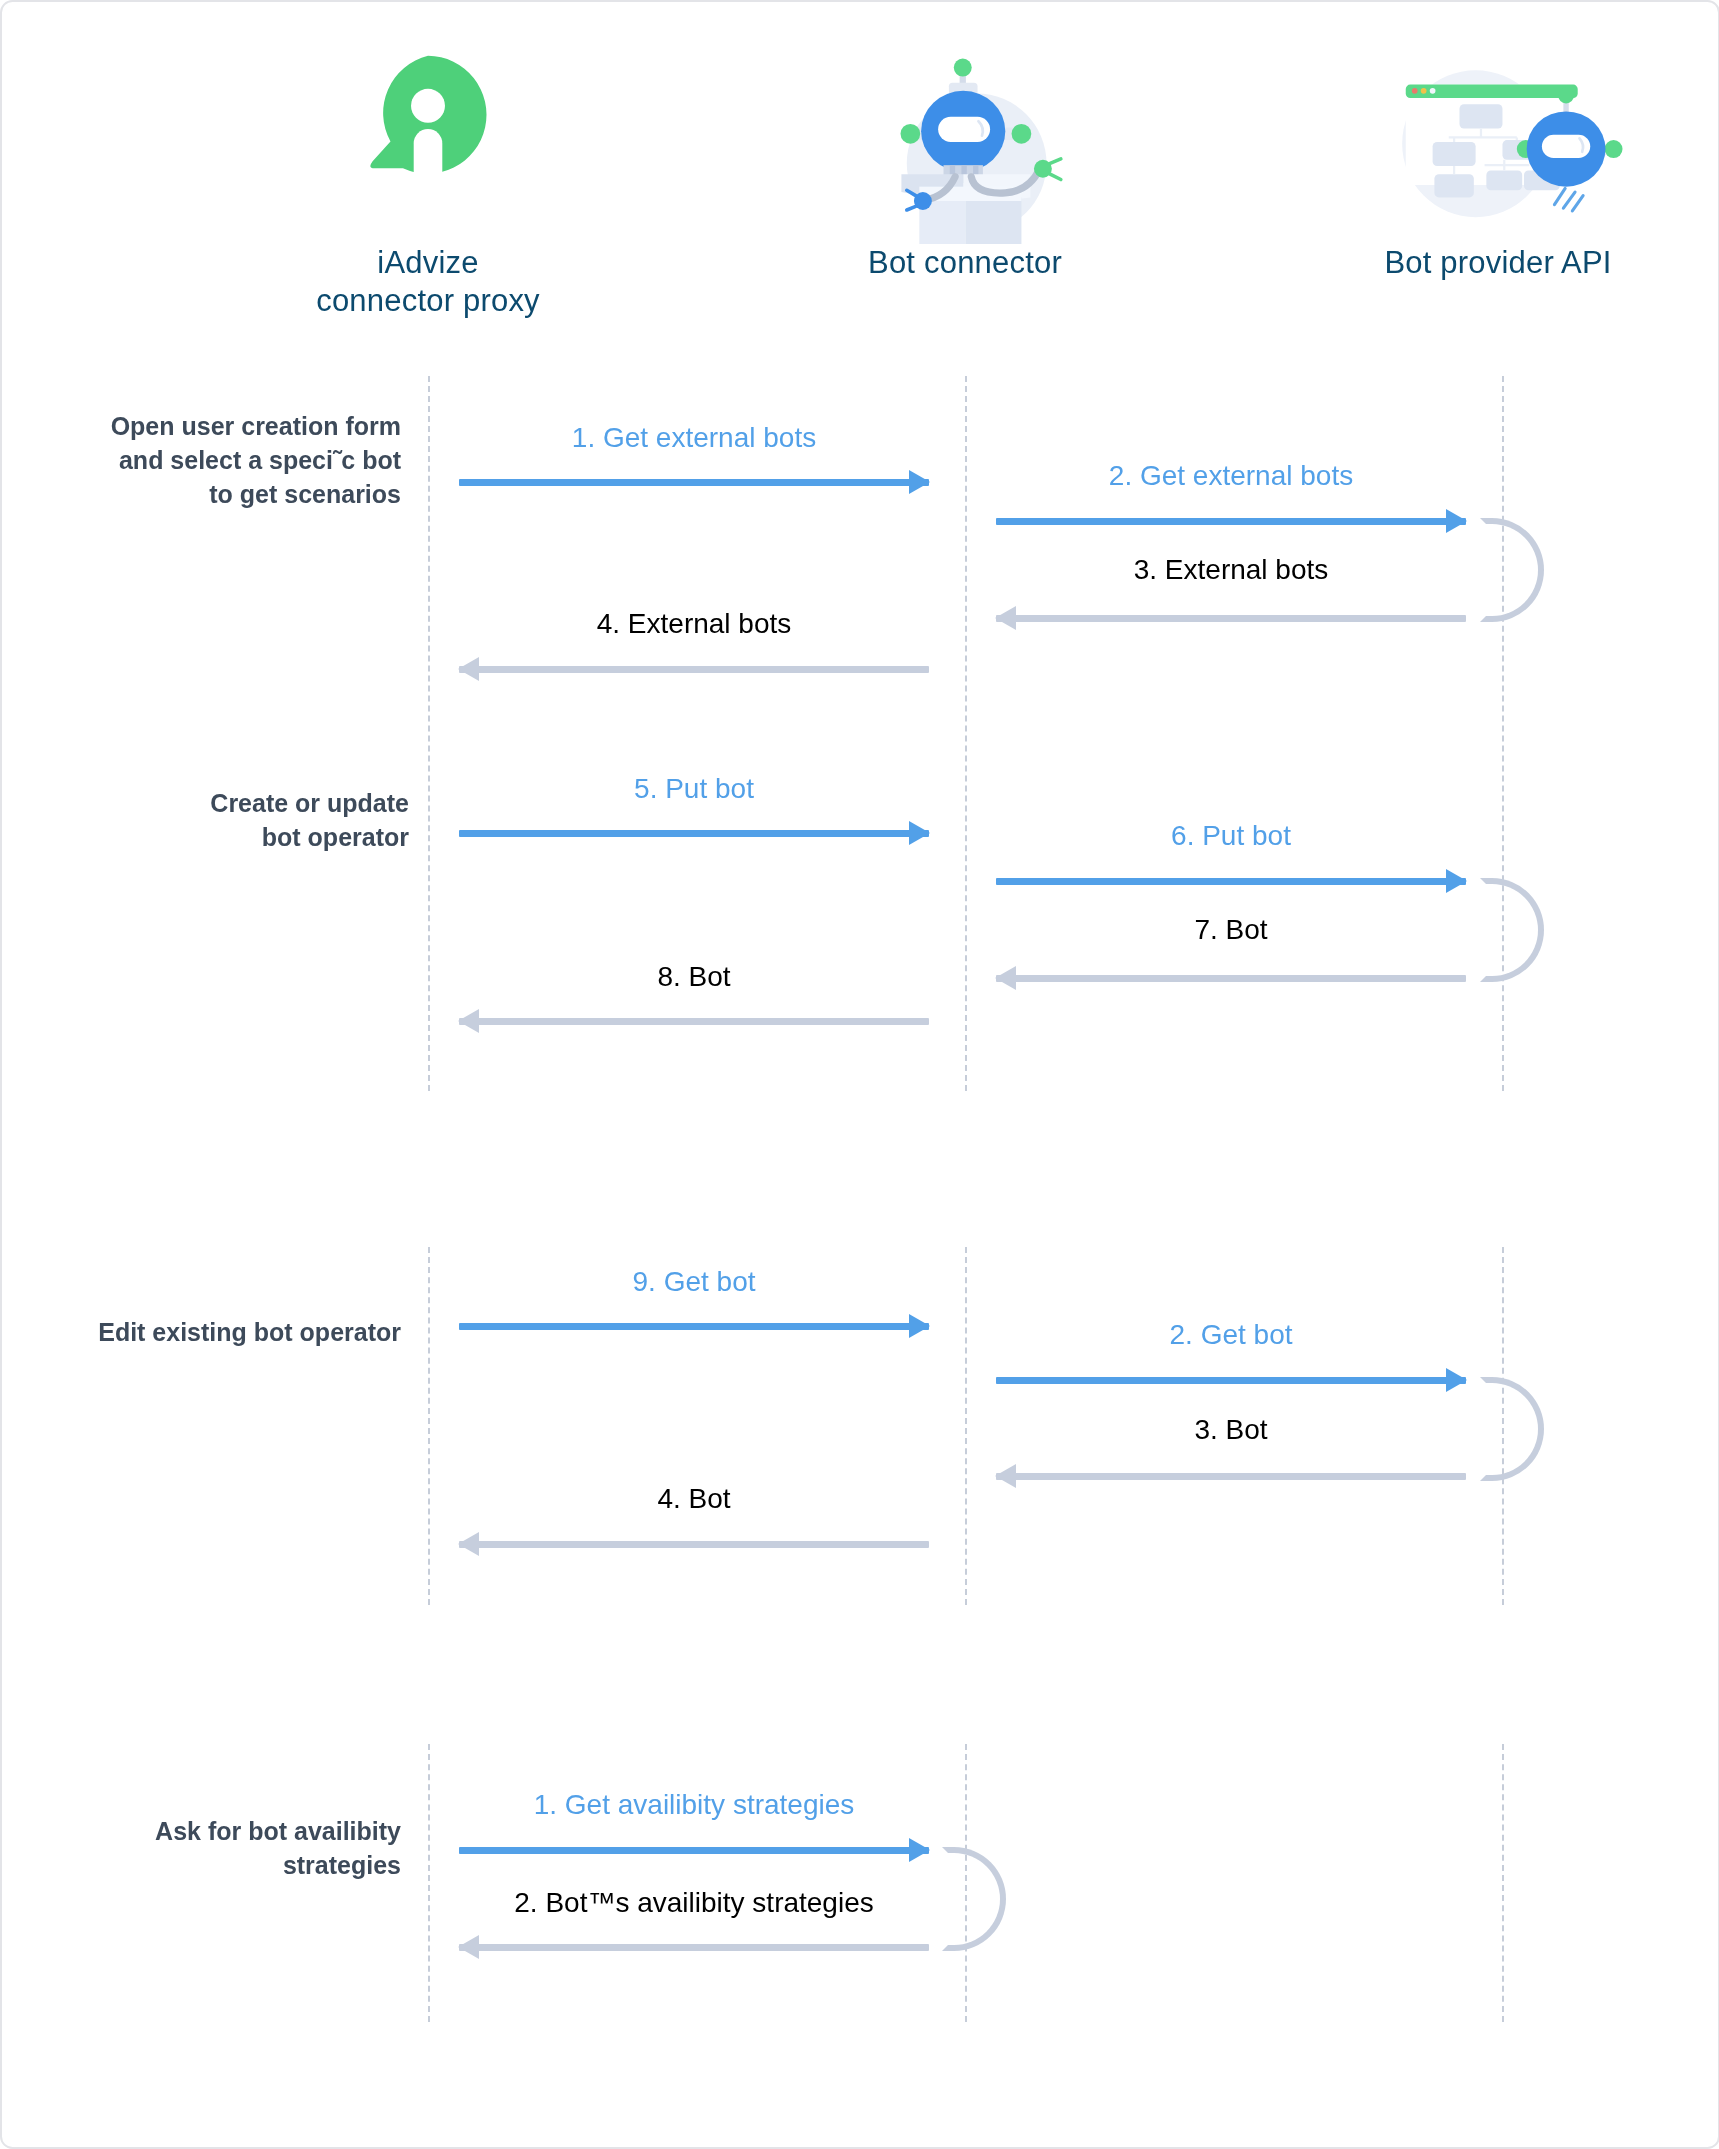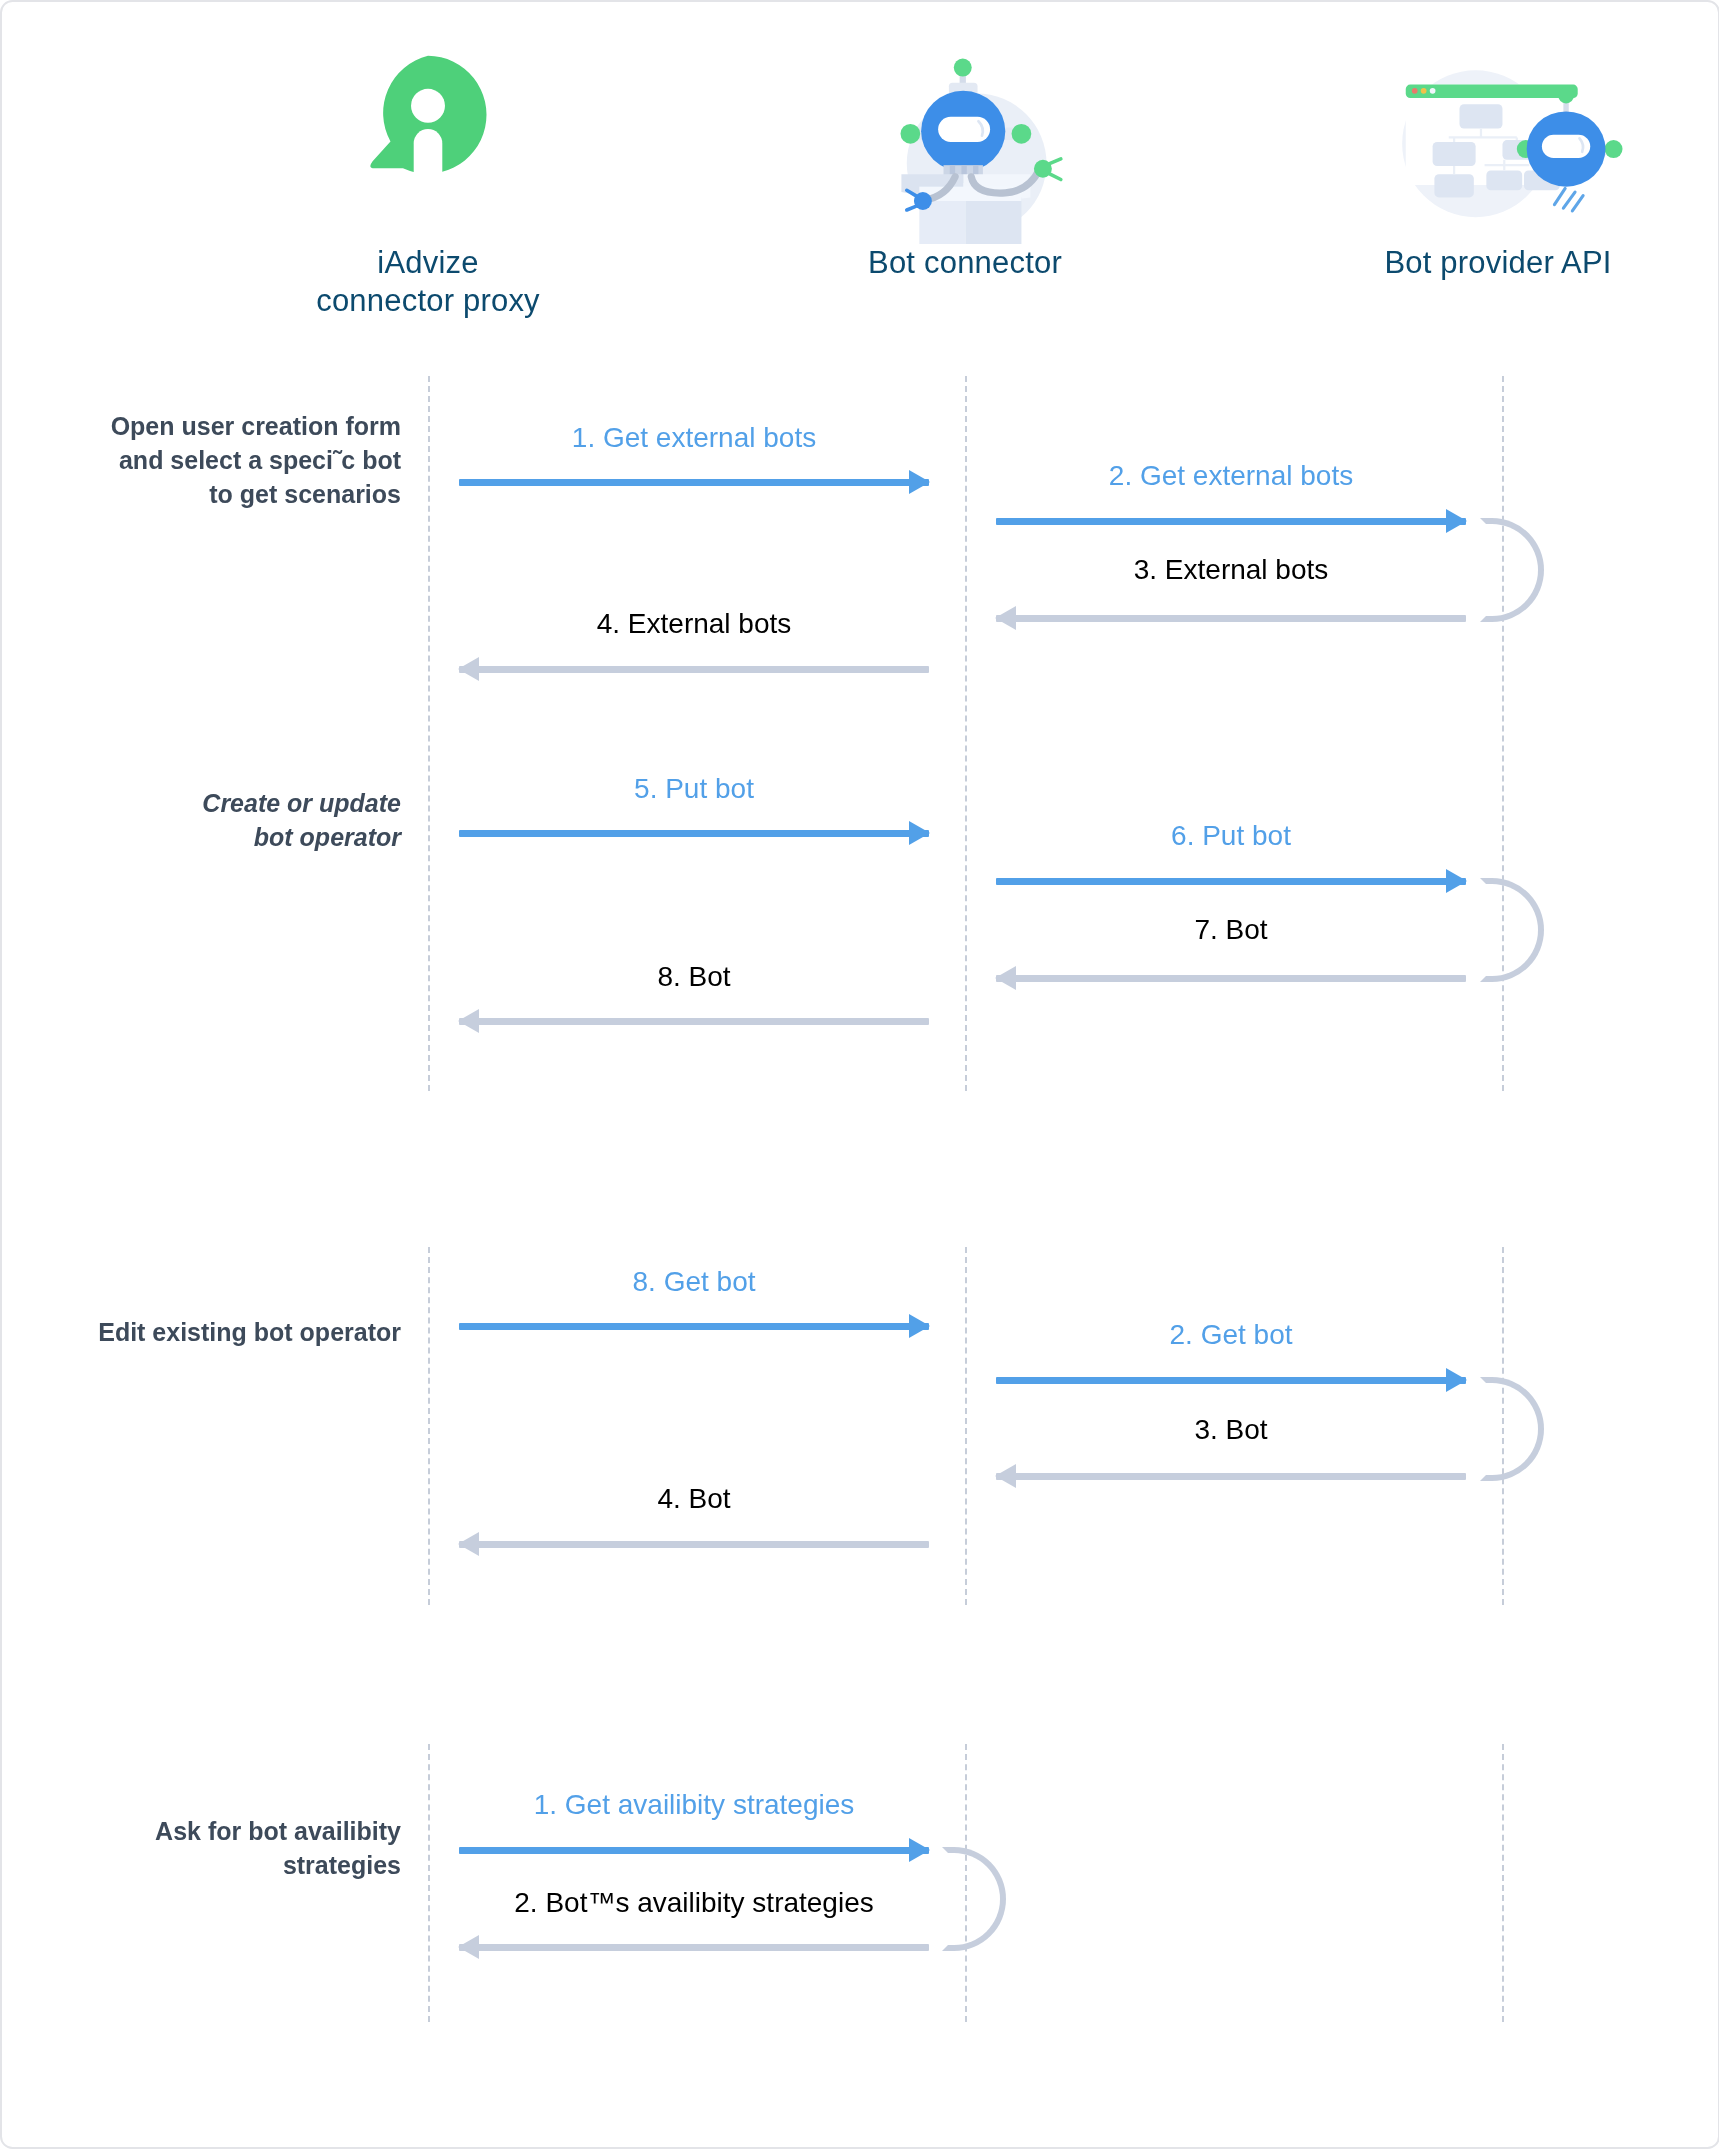--- a/index.html
+++ b/index.html
@@ -212,21 +212,21 @@
 
   <div>
 
     <div class="lifeline" style="left:426px; top:374px; height:715px;"></div>
     <div class="lifeline" style="left:963px; top:374px; height:715px;"></div>
     <div class="lifeline" style="left:1500px; top:374px; height:715px;"></div>
 
     <div class="caption" style="left:36px; top:407px; width:363px;">Open user creation form
 and select a speci˜c bot
 to get scenarios</div>
-    <div class="caption" style="left:36px; top:784px; width:363px;font-style:italic;">Create or update
+    <div class="caption" style="left:44px; top:784px; width:363px;">Create or update
 bot operator</div>
 
     <div class="arrow-label blue" style="left:457px; top:421px; width:470px;">1. Get external bots</div>
     <div class="arrow blue right" style="left:457px; top:477px; width:470px;">
         <div class="shaft"></div>
         <div class="head"></div>
       </div>
 
     <div class="arrow-label blue" style="left:994px; top:459px; width:470px;">2. Get external bots</div>
     <div class="arrow blue right" style="left:994px; top:516px; width:470px;">
@@ -274,21 +274,21 @@
   </div>
 
   <div>
 
     <div class="lifeline" style="left:426px; top:1245px; height:358px;"></div>
     <div class="lifeline" style="left:963px; top:1245px; height:358px;"></div>
     <div class="lifeline" style="left:1500px; top:1245px; height:358px;"></div>
 
     <div class="caption" style="left:36px; top:1285px; width:363px;margin-top:28px;">Edit existing bot operator</div>
 
-    <div class="arrow-label blue" style="left:457px; top:1265px; width:470px;">8. Get bot</div>
+    <div class="arrow-label blue" style="left:457px; top:1265px; width:470px;">9. Get bot</div>
     <div class="arrow blue right" style="left:457px; top:1321px; width:470px;">
         <div class="shaft"></div>
         <div class="head"></div>
       </div>
 
     <div class="arrow-label blue" style="left:994px; top:1318px; width:470px;">2. Get bot</div>
     <div class="arrow blue right" style="left:994px; top:1375px; width:470px;">
         <div class="shaft"></div>
         <div class="head"></div>
       </div>

